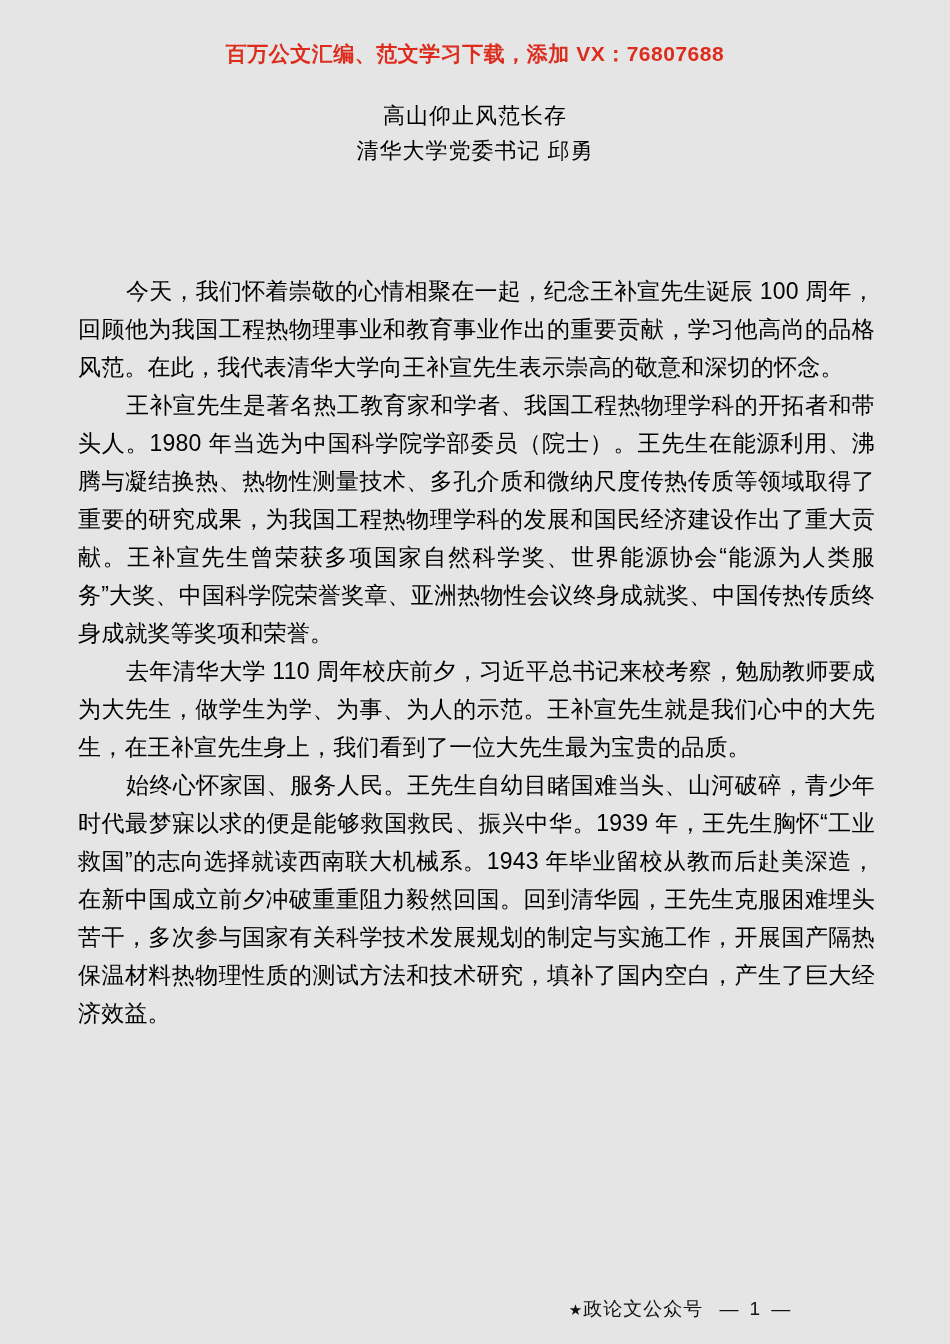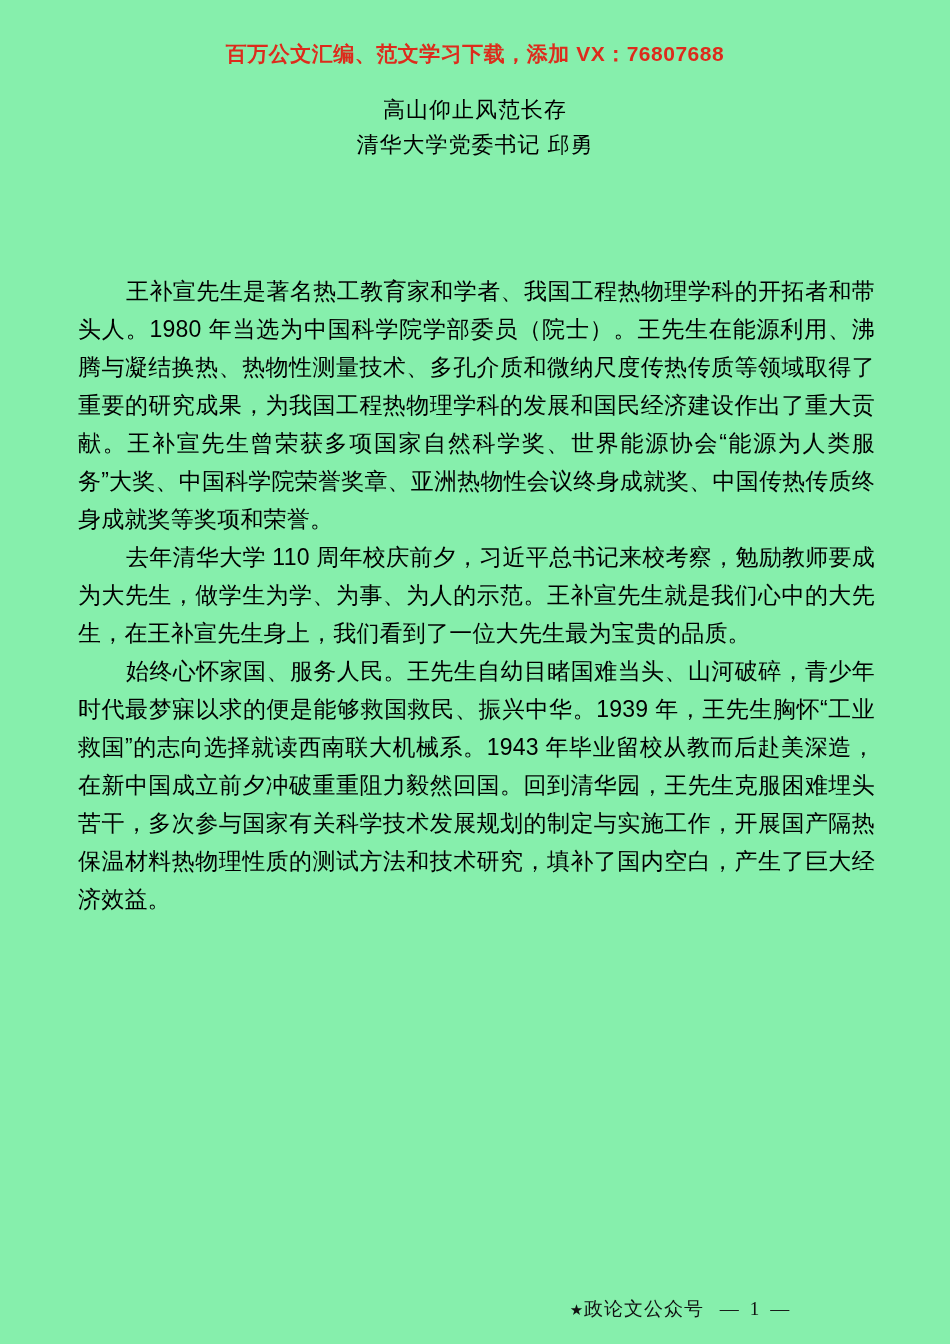--- a/index.html
+++ b/index.html
@@ -4,21 +4,21 @@
 <style>
   html, body {
     margin: 0;
     padding: 0;
     background: #ffffff;
   }
   .page {
     position: relative;
     width: 950px;
     height: 1344px;
-    background: #86efac;
+    background: #e5e5e5;
     overflow: hidden;
     font-family: "Liberation Sans", "DejaVu Sans", sans-serif;
     color: #000000;
   }
 
   
   .promo-header {
     position: absolute;
     top: 40px;
     left: 0;
@@ -27,21 +27,21 @@
     color: #dd2b1c;
     font-size: 21px;
     font-weight: 700;
     letter-spacing: 0.5px;
     white-space: nowrap;
   }
 
   
   .title-block {
     position: absolute;
-    top: 92px;
+    top: 98px;
     left: 0;
     width: 950px;
     text-align: center;
   }
   .title-line {
     font-size: 22px;
     line-height: 35px;
     letter-spacing: 1px;
     color: #000;
     white-space: nowrap;
@@ -71,21 +71,21 @@
     position: absolute;
     bottom: 22px;
     left: 0;
     width: 950px;
     text-align: center;
     padding-left: 420px;
     box-sizing: border-box;
   }
   .footer-inner {
     display: inline-block;
-    font-family: Liberation Serif, serif;
+    font-family: Liberation Sans, sans-serif;
     font-size: 19px;
     color: #111;
     white-space: nowrap;
     letter-spacing: 1px;
   }
   .footer-star { font-size: 15px; }
   .footer-pageno { margin: 0 10px; }
 </style>
 </head>
 <body>
@@ -93,20 +93,21 @@
 <div class="page">
 
   <div class="promo-header">百万公文汇编、范文学习下载，添加 VX：76807688</div>
 
   <div class="title-block">
     <div class="title-line">高山仰止风范长存</div>
     <div class="title-line">清华大学党委书记  邱勇</div>
   </div>
 
   <div class="body-area">
+    <p class="para">今天，我们怀着崇敬的心情相聚在一起，纪念王补宣先生诞辰 100 周年，回顾他为我国工程热物理事业和教育事业作出的重要贡献，学习他高尚的品格风范。在此，我代表清华大学向王补宣先生表示崇高的敬意和深切的怀念。</p>
     <p class="para">王补宣先生是著名热工教育家和学者、我国工程热物理学科的开拓者和带头人。1980 年当选为中国科学院学部委员（院士）。王先生在能源利用、沸腾与凝结换热、热物性测量技术、多孔介质和微纳尺度传热传质等领域取得了重要的研究成果，为我国工程热物理学科的发展和国民经济建设作出了重大贡献。王补宣先生曾荣获多项国家自然科学奖、世界能源协会“能源为人类服务”大奖、中国科学院荣誉奖章、亚洲热物性会议终身成就奖、中国传热传质终身成就奖等奖项和荣誉。</p>
     <p class="para">去年清华大学 110 周年校庆前夕，习近平总书记来校考察，勉励教师要成为大先生，做学生为学、为事、为人的示范。王补宣先生就是我们心中的大先生，在王补宣先生身上，我们看到了一位大先生最为宝贵的品质。</p>
     <p class="para">始终心怀家国、服务人民。王先生自幼目睹国难当头、山河破碎，青少年时代最梦寐以求的便是能够救国救民、振兴中华。1939 年，王先生胸怀“工业救国”的志向选择就读西南联大机械系。1943 年毕业留校从教而后赴美深造，在新中国成立前夕冲破重重阻力毅然回国。回到清华园，王先生克服困难埋头苦干，多次参与国家有关科学技术发展规划的制定与实施工作，开展国产隔热保温材料热物理性质的测试方法和技术研究，填补了国内空白，产生了巨大经济效益。</p>
   </div>
 
   <div class="footer">
     <span class="footer-inner">
       <span class="footer-star">★</span><span>政论文公众号</span>
       <span class="footer-pageno">—</span><span>1</span><span class="footer-pageno">—</span>
     </span>

